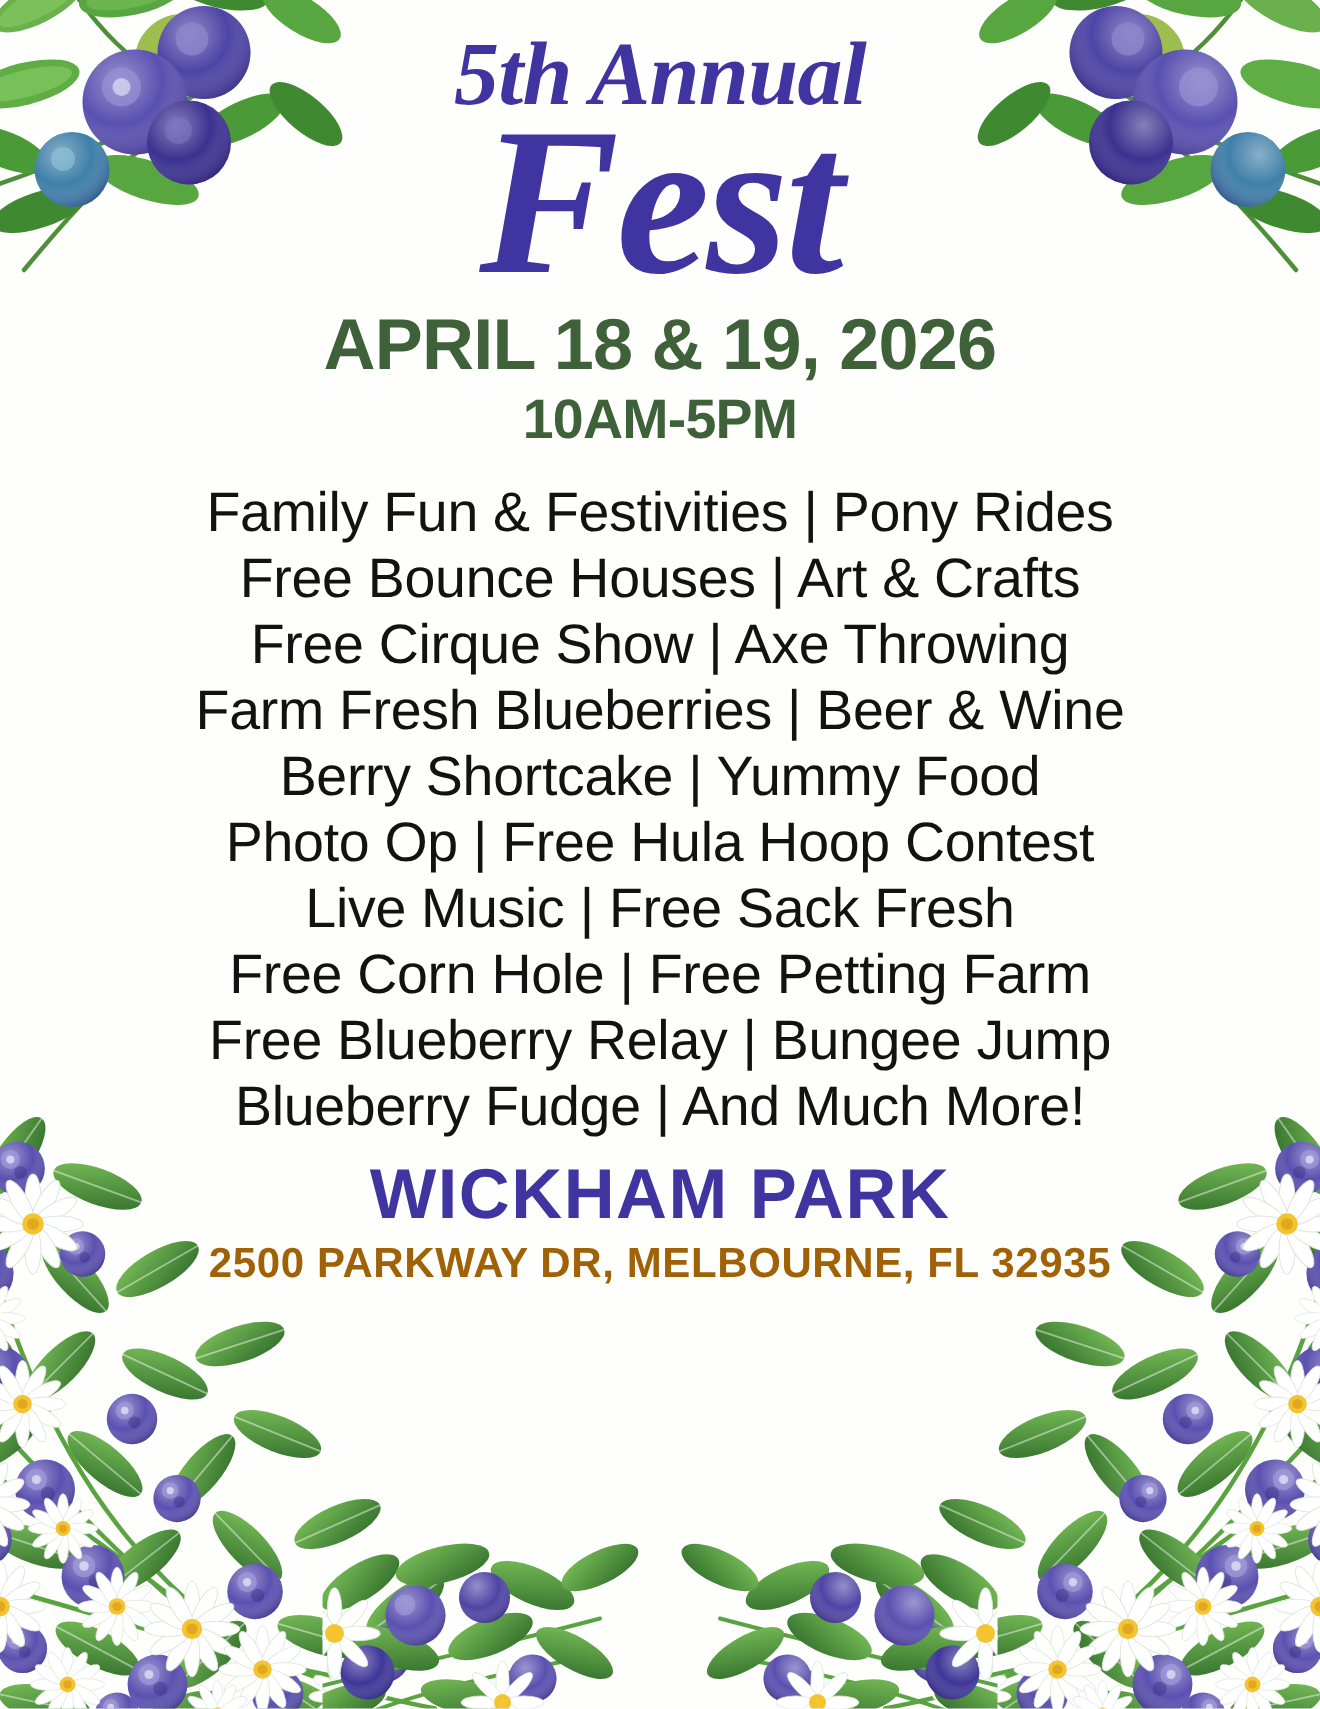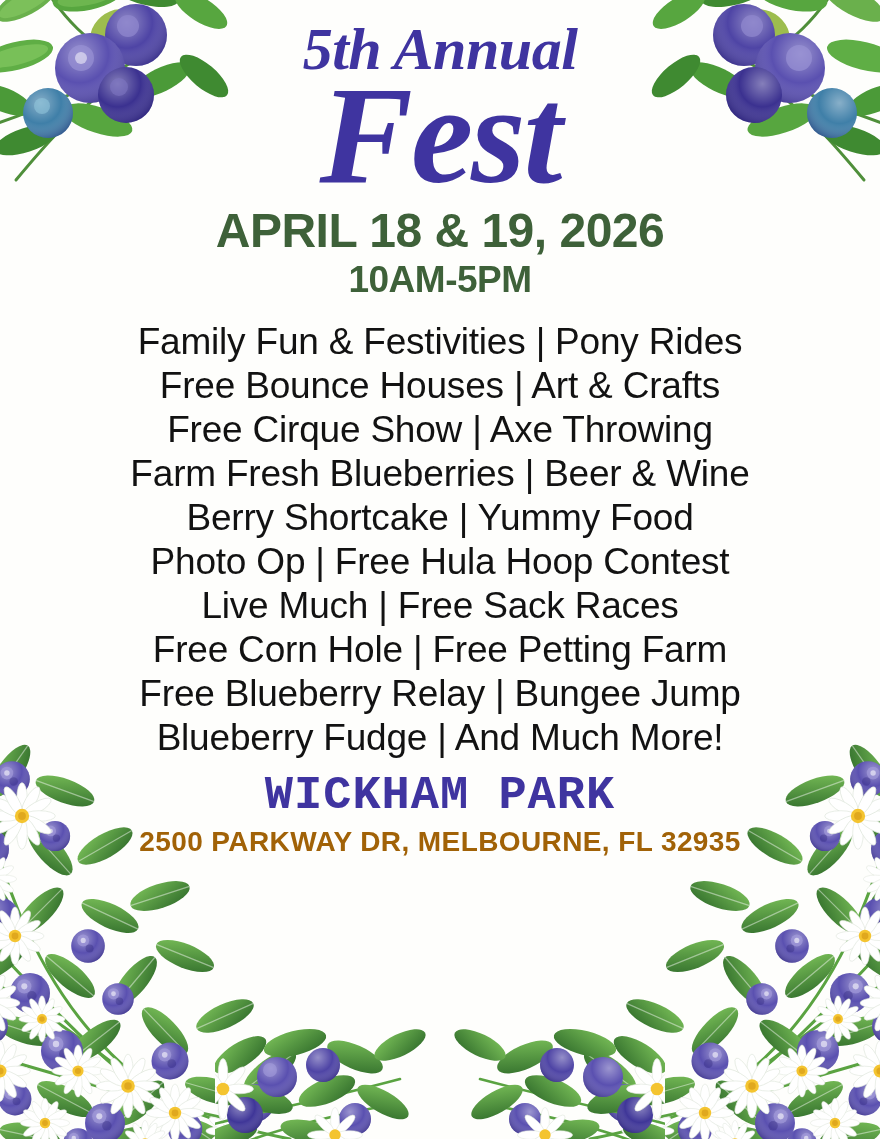--- a/index.html
+++ b/index.html
@@ -71,21 +71,20 @@
     font-weight:350;
     letter-spacing:-0.2px;
   }
   #activities li { white-space:nowrap; }
 
   #venue {
     margin-top:12px;
     font-size:47px; font-weight:bold; line-height:1.0;
     color:#3f34a0;
     letter-spacing:1px;
-    font-family:Liberation Mono, monospace;
   }
   #address {
     margin-top:9px;
     font-size:28px; font-weight:bold; line-height:1.0;
     color:#a16207;
     letter-spacing:0.4px;
   }
 </style>
 </head>
 <body>
@@ -555,21 +554,21 @@
     <div id="date">APRIL 18 &amp; 19, 2026</div>
     <div id="time">10AM-5PM</div>
 
     <ul id="activities">
       <li>Family Fun &amp; Festivities | Pony Rides</li>
       <li>Free Bounce Houses | Art &amp; Crafts</li>
       <li>Free Cirque Show | Axe Throwing</li>
       <li>Farm Fresh Blueberries | Beer &amp; Wine</li>
       <li>Berry Shortcake | Yummy Food</li>
       <li>Photo Op | Free Hula Hoop Contest</li>
-      <li>Live Much | Free Sack Races</li>
+      <li>Live Music | Free Sack Fresh</li>
       <li>Free Corn Hole | Free Petting Farm</li>
       <li>Free Blueberry Relay | Bungee Jump</li>
       <li>Blueberry Fudge | And Much More!</li>
     </ul>
 
     <div id="venue">WICKHAM PARK</div>
     <div id="address">2500 PARKWAY DR, MELBOURNE, FL 32935</div>
 
   </div>
 </div>

